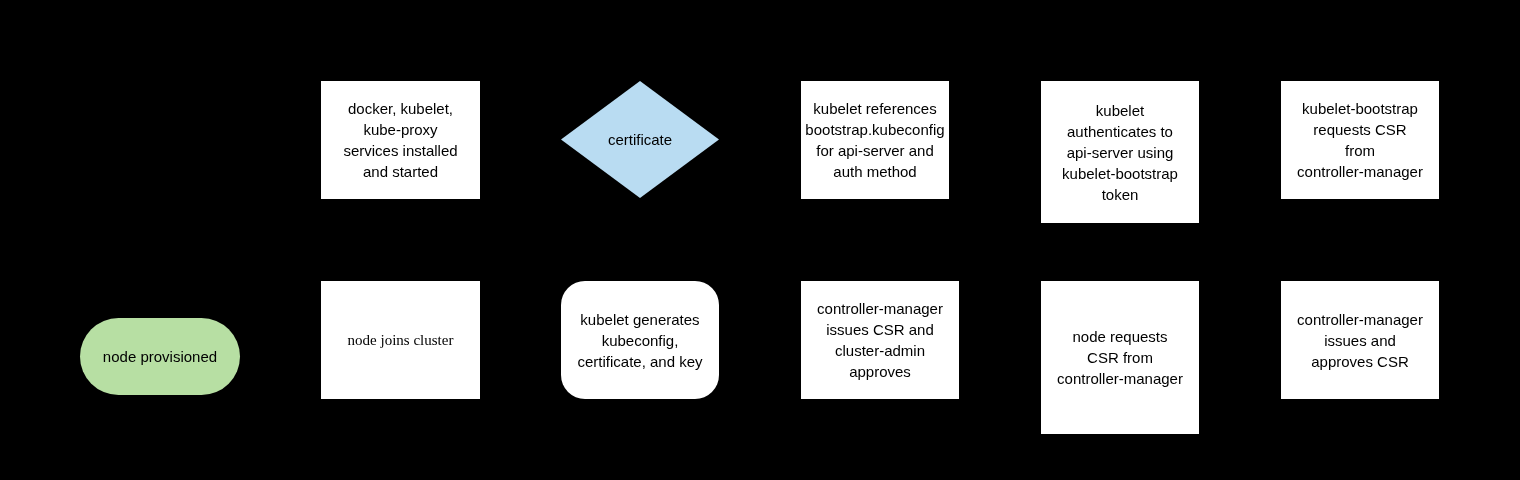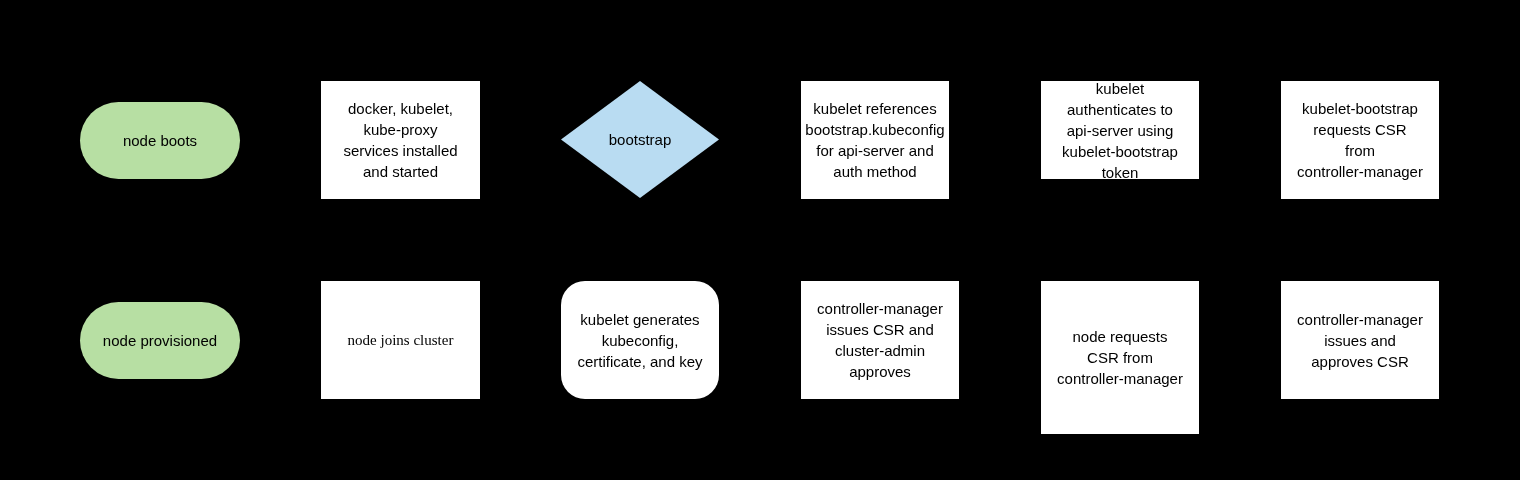--- a/index.html
+++ b/index.html
@@ -39,58 +39,55 @@
   .decision {
     background: #b9dcf2;
     clip-path: polygon(50% 0%, 100% 50%, 50% 100%, 0% 50%);
   }
 </style>
 </head>
 <body>
 
 <div class="canvas">
 
-  <div class="node terminator" style="left:80px; top:102px; width:160px; height:77px;">
-    <span class="label">node boots</span>
-  </div>
 
   <div class="node process" style="left:321px; top:81px; width:159px; height:118px;">
     <span class="label">docker, kubelet,
 kube-proxy
 services installed
 and started</span>
   </div>
 
   <div class="node decision" style="left:561px; top:81px; width:158px; height:117px;">
-    <span class="label">bootstrap</span>
+    <span class="label">certificate</span>
   </div>
 
   <div class="node process" style="left:801px; top:81px; width:148px; height:118px;">
     <span class="label">kubelet references
 bootstrap.kubeconfig
 for api-server and
 auth method</span>
   </div>
 
-  <div class="node process" style="left:1041px; top:81px; width:158px; height:98px;">
+  <div class="node process" style="left:1041px; top:81px; width:158px; height:142px;">
     <span class="label">kubelet
 authenticates to
 api-server using
 kubelet-bootstrap
 token</span>
   </div>
 
   <div class="node process" style="left:1281px; top:81px; width:158px; height:118px;">
     <span class="label">kubelet-bootstrap
 requests CSR
 from
 controller-manager</span>
   </div>
 
-  <div class="node terminator" style="left:80px; top:302px; width:160px; height:77px;">
+  <div class="node terminator" style="left:80px; top:318px; width:160px; height:77px;">
     <span class="label">node provisioned</span>
   </div>
 
   <div class="node process" style="left:321px; top:281px; width:159px; height:118px;font-family:Liberation Serif, serif;">
     <span class="label">node joins cluster</span>
   </div>
 
   <div class="node process" style="left:561px; top:281px; width:158px; height:118px;border-radius:24px;">
     <span class="label">kubelet generates
 kubeconfig,

